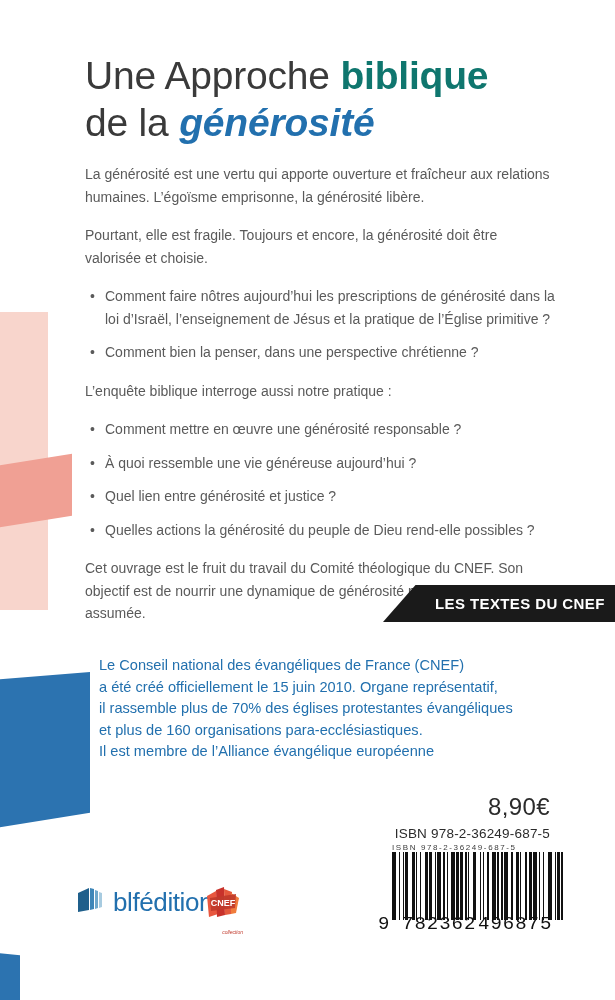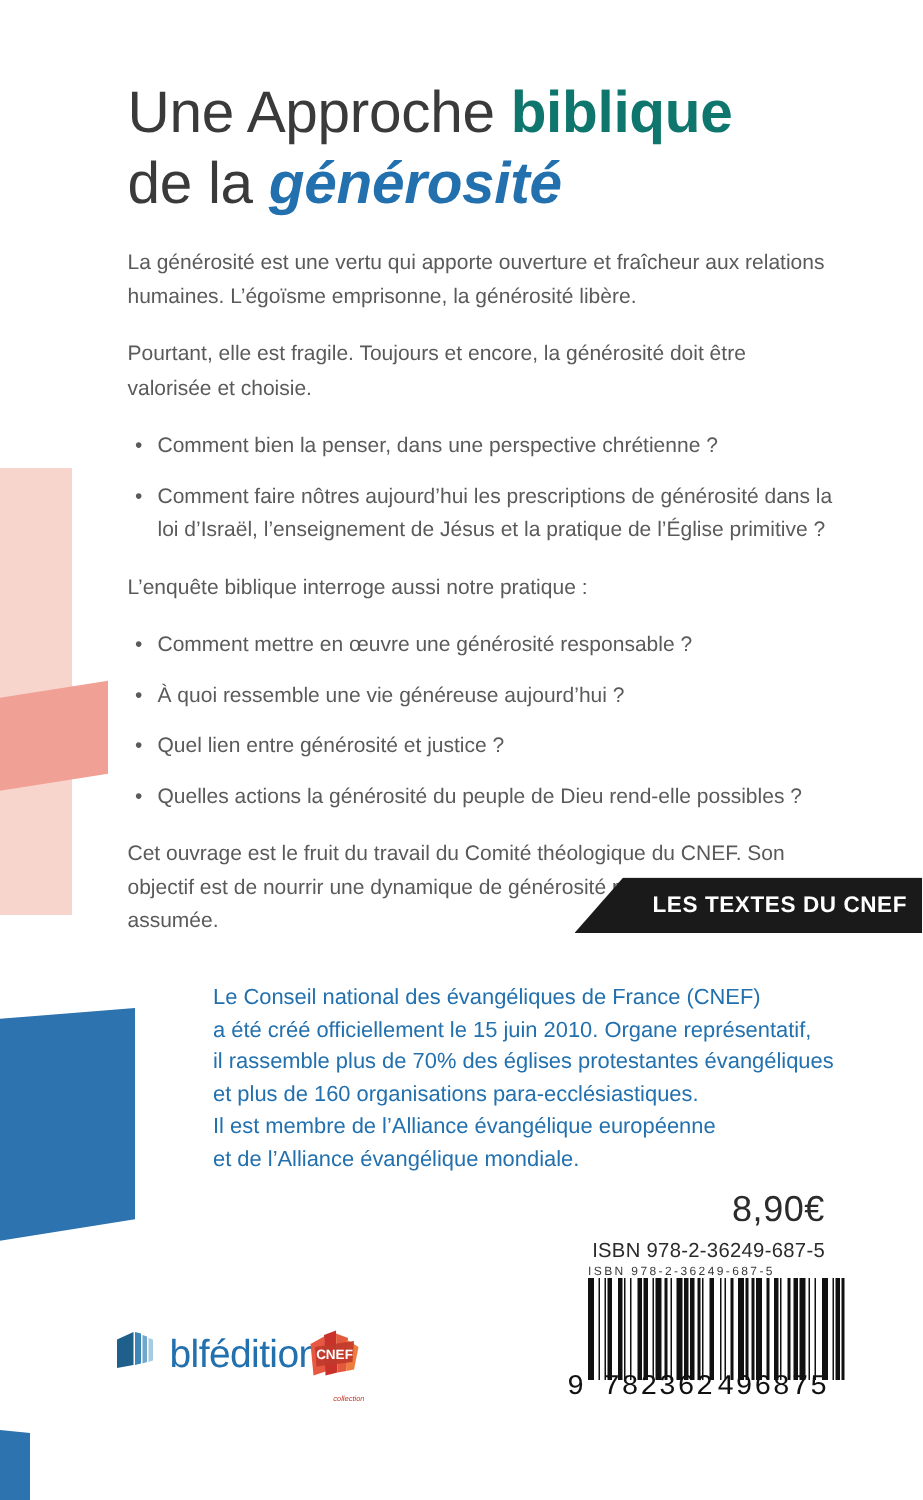--- a/index.html
+++ b/index.html
@@ -127,21 +127,21 @@
   
   #cnef-block {
     position: absolute;
     left: 99px;
     top: 655px;
     width: 470px;
     color: #2270AE;
     font-size: 14.6px;
     line-height: 21.5px;
   }
-  #cnef-block div { white-space: nowrap; margin-left: 43px; }
+  #cnef-block div { white-space: nowrap; }
 
   
   #price {
     position: absolute;
     right: 65px;
     top: 793px;
     font-size: 24px;
     color: #2b2b2b;
     font-weight: 400;
     letter-spacing: 0.4px;
@@ -245,22 +245,22 @@
     </div>
     <div class="title-line">
       <span class="t-light">de la </span><span class="t-blue">générosité</span>
     </div>
   </div>
 
   <div id="body-copy">
     <p>La générosité est une vertu qui apporte ouverture et fraîcheur aux relations humaines. L’égoïsme emprisonne, la générosité libère.</p>
     <p>Pourtant, elle est fragile. Toujours et encore, la générosité doit être valorisée et choisie.</p>
     <ul>
+      <li>Comment faire nôtres aujourd’hui les prescriptions de générosité dans la loi d’Israël, l’enseignement de Jésus et la pratique de l’Église primitive ?</li>
       <li>Comment bien la penser, dans une perspective chrétienne ?</li>
-      <li>Comment faire nôtres aujourd’hui les prescriptions de générosité dans la loi d’Israël, l’enseignement de Jésus et la pratique de l’Église primitive ?</li>
     </ul>
     <p>L’enquête biblique interroge aussi notre pratique :</p>
     <ul class="tight">
       <li>Comment mettre en œuvre une générosité responsable ?</li>
       <li>À quoi ressemble une vie généreuse aujourd’hui ?</li>
       <li>Quel lien entre générosité et justice ?</li>
       <li>Quelles actions la générosité du peuple de Dieu rend-elle possibles ?</li>
     </ul>
     <p>Cet ouvrage est le fruit du travail du Comité théologique du CNEF. Son objectif est de nourrir une dynamique de générosité pensée, clarifiée, assumée.</p>
   </div>
@@ -268,21 +268,20 @@
   <div id="banner">
     <span id="banner-label">LES TEXTES DU CNEF</span>
   </div>
 
   <div id="cnef-block">
     <div>Le Conseil national des évangéliques de France (CNEF)</div>
     <div>a été créé officiellement le 15 juin 2010. Organe représentatif,</div>
     <div>il rassemble plus de 70% des églises protestantes évangéliques</div>
     <div>et plus de 160 organisations para-ecclésiastiques.</div>
     <div>Il est membre de l’Alliance évangélique européenne</div>
-    <div>et de l’Alliance évangélique mondiale.</div>
   </div>
 
   <div id="price">8,90€</div>
   <div id="isbn">ISBN 978-2-36249-687-5</div>
 
   <div id="barcode-wrap">
     <div id="barcode-top">ISBN 978-2-36249-687-5</div>
     <div id="bars">
         <span style="left: 0%; width: 2.32558%;"></span>
         <span style="left: 3.87597%; width: 0.775194%;"></span>

